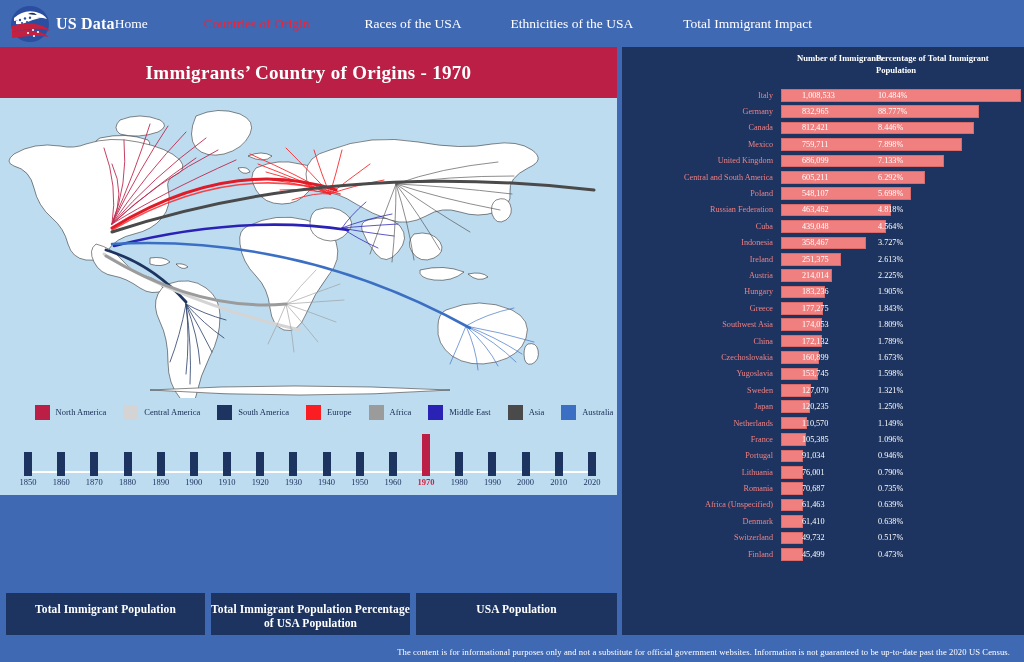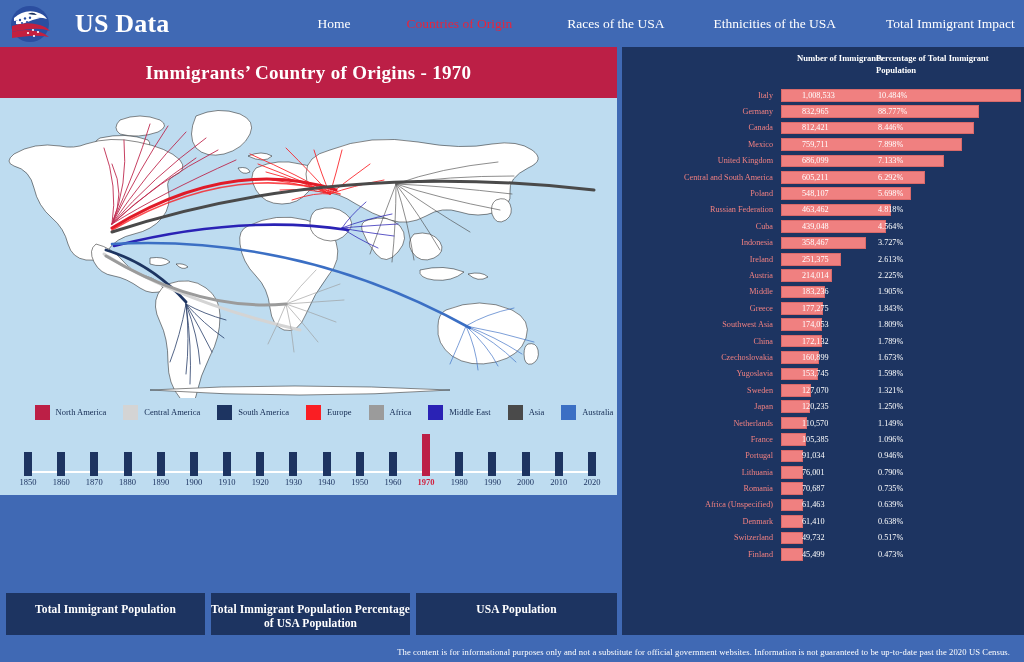--- a/index.html
+++ b/index.html
@@ -13,25 +13,25 @@
 
   
   .navbar {
     position:absolute; left:0; top:0; width:1024px; height:47px;
     background:#4069b4;
     display:flex; align-items:center;
   }
   .brand { display:flex; align-items:center; margin-left:8px; }
   .brand-logo { width:44px; height:40px; position:relative; }
   .brand-name {
-    font-size:26px; font-weight:bold; color:#ffffff;
-    letter-spacing:.2px; margin-left:23px;
+    font-size:16px; font-weight:bold; color:#ffffff;
+    letter-spacing:.2px; margin-left:4px;
   }
   .nav-links {
-    display:flex; align-items:center; margin-left:148px;
+    display:flex; align-items:center; 
     gap:0px;
   }
   .nav-link {
     font-size:13.5px; color:#ffffff; padding:4px 0;
     white-space:nowrap; cursor:pointer;
   }
   .nav-link.active { color:#e8243c; }
   .nl0 { margin-left:0px; }
   .nl1 { margin-left:56px; }
   .nl2 { margin-left:55px; }
@@ -547,21 +547,21 @@
           <div class="row-num">251,375</div>
           <div class="row-pct">2.613%</div>
         </div>
         <div class="row">
           <div class="row-label">Austria</div>
           <div class="row-bar" style="width:50.9px"></div>
           <div class="row-num">214,014</div>
           <div class="row-pct">2.225%</div>
         </div>
         <div class="row">
-          <div class="row-label">Middle</div>
+          <div class="row-label">Hungary</div>
           <div class="row-bar" style="width:43.6px"></div>
           <div class="row-num">183,236</div>
           <div class="row-pct">1.905%</div>
         </div>
         <div class="row">
           <div class="row-label">Greece</div>
           <div class="row-bar" style="width:42.2px"></div>
           <div class="row-num">177,275</div>
           <div class="row-pct">1.843%</div>
         </div>

